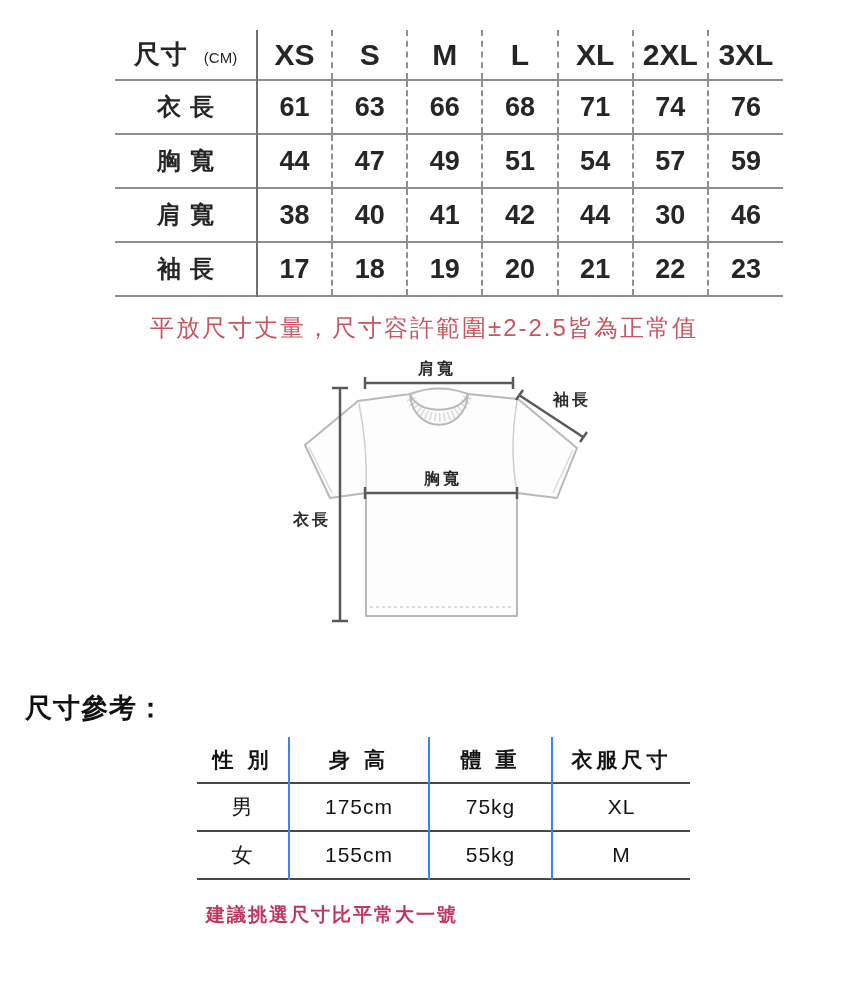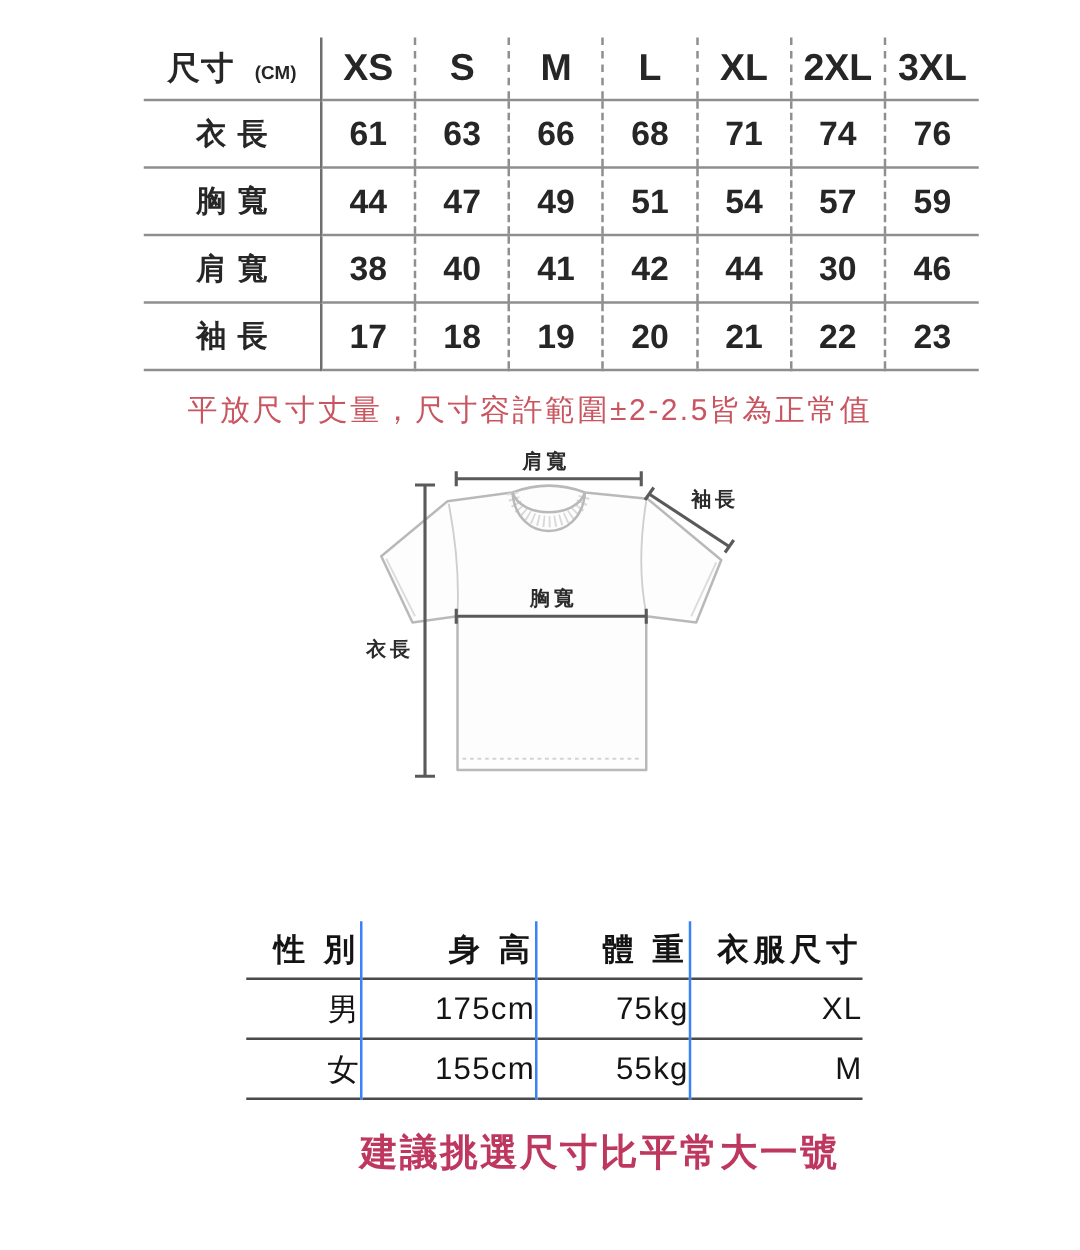--- a/index.html
+++ b/index.html
@@ -19,21 +19,21 @@
   .size-table tr { border-bottom:2px solid #8e8e8e; }
   .size-table td {
     text-align:center; vertical-align:middle; padding:0;
     color:#262626; white-space:nowrap;
   }
   .size-table tr.hdr td { height:50px; }
   .size-table tr.data td { height:54px; }
   .size-table td.label-col { border-right:2px solid #6f6f6f; }
   .size-table td.dash { border-left:2px dashed #8f8f8f; }
   .size-table .title-big { font-size:26px; font-weight:bold; letter-spacing:1px; }
-  .size-table .title-unit { font-size:15px; font-weight:bold; margin-left:16px; }
+  .size-table .title-unit { font-size:15px; font-weight:normal; margin-left:16px; }
   .size-table tr.hdr td.size-col { font-size:30px; font-weight:bold; }
   .size-table tr.data td.label-col { font-size:24px; font-weight:bold; letter-spacing:9px; padding-left:9px; }
   .size-table tr.data td.num { font-size:27px; font-weight:bold;margin-top:27px; }
 
   
   .measure-note {
     position:absolute; left:150px; top:312px; width:660px;
     text-align:left; font-size:24px; letter-spacing:2px; font-weight:500;
   }
 
@@ -45,30 +45,30 @@
   .ref-heading {
     position:absolute; left:25px; top:690px;
     font-size:27px; font-weight:bold; color:#111; letter-spacing:1px;
   }
   .ref-table {
     position:absolute; left:197px; top:737px; width:493px;
     border-collapse:collapse; table-layout:fixed;
   }
   .ref-table tr { border-bottom:2px solid #4a4a4a; }
   .ref-table td {
-    text-align:right; vertical-align:middle; padding:0;
-    color:#141414; font-size:25px; white-space:nowrap;
+    text-align:center; vertical-align:middle; padding:0;
+    color:#141414; font-size:21px; white-space:nowrap;
   }
   .ref-table td.vline { border-left:2px solid #3b82f6; }
   .ref-table tr.hdr td { height:46px; font-weight:bold; letter-spacing:4px; }
   .ref-table tr.data td { height:48px; font-weight:500; letter-spacing:1px; }
 
   .suggest-note {
-    position:absolute; left:172px; top:902px; width:500px;
-    text-align:right; font-size:30px; font-weight:bold; letter-spacing:2px;
+    position:absolute; left:206px; top:902px; width:500px;
+    text-align:left; font-size:19px; font-weight:bold; letter-spacing:2px;
   }
 </style>
 </head>
 <body>
 
 <div class="page">
 
   <table class="size-table">
     <colgroup>
       <col style="width:142px">
@@ -171,20 +171,21 @@
       <line x1="52" y1="33" x2="68" y2="33"></line>
       <line x1="52" y1="266" x2="68" y2="266"></line>
     </g>
 
     <text x="157" y="19" text-anchor="middle">肩寬</text>
     <text x="292" y="50" text-anchor="middle">袖長</text>
     <text x="163" y="129" text-anchor="middle">胸寬</text>
     <text x="32" y="170" text-anchor="middle">衣長</text>
   </svg>
 
+  <div class="ref-heading">尺寸參考：</div>
 
   <table class="ref-table">
     <colgroup>
       <col style="width:92px">
         <col style="width:140px">
       <col style="width:123px">
         <col style="width:138px">
     </colgroup>
     <tbody>
       <tr class="hdr">

